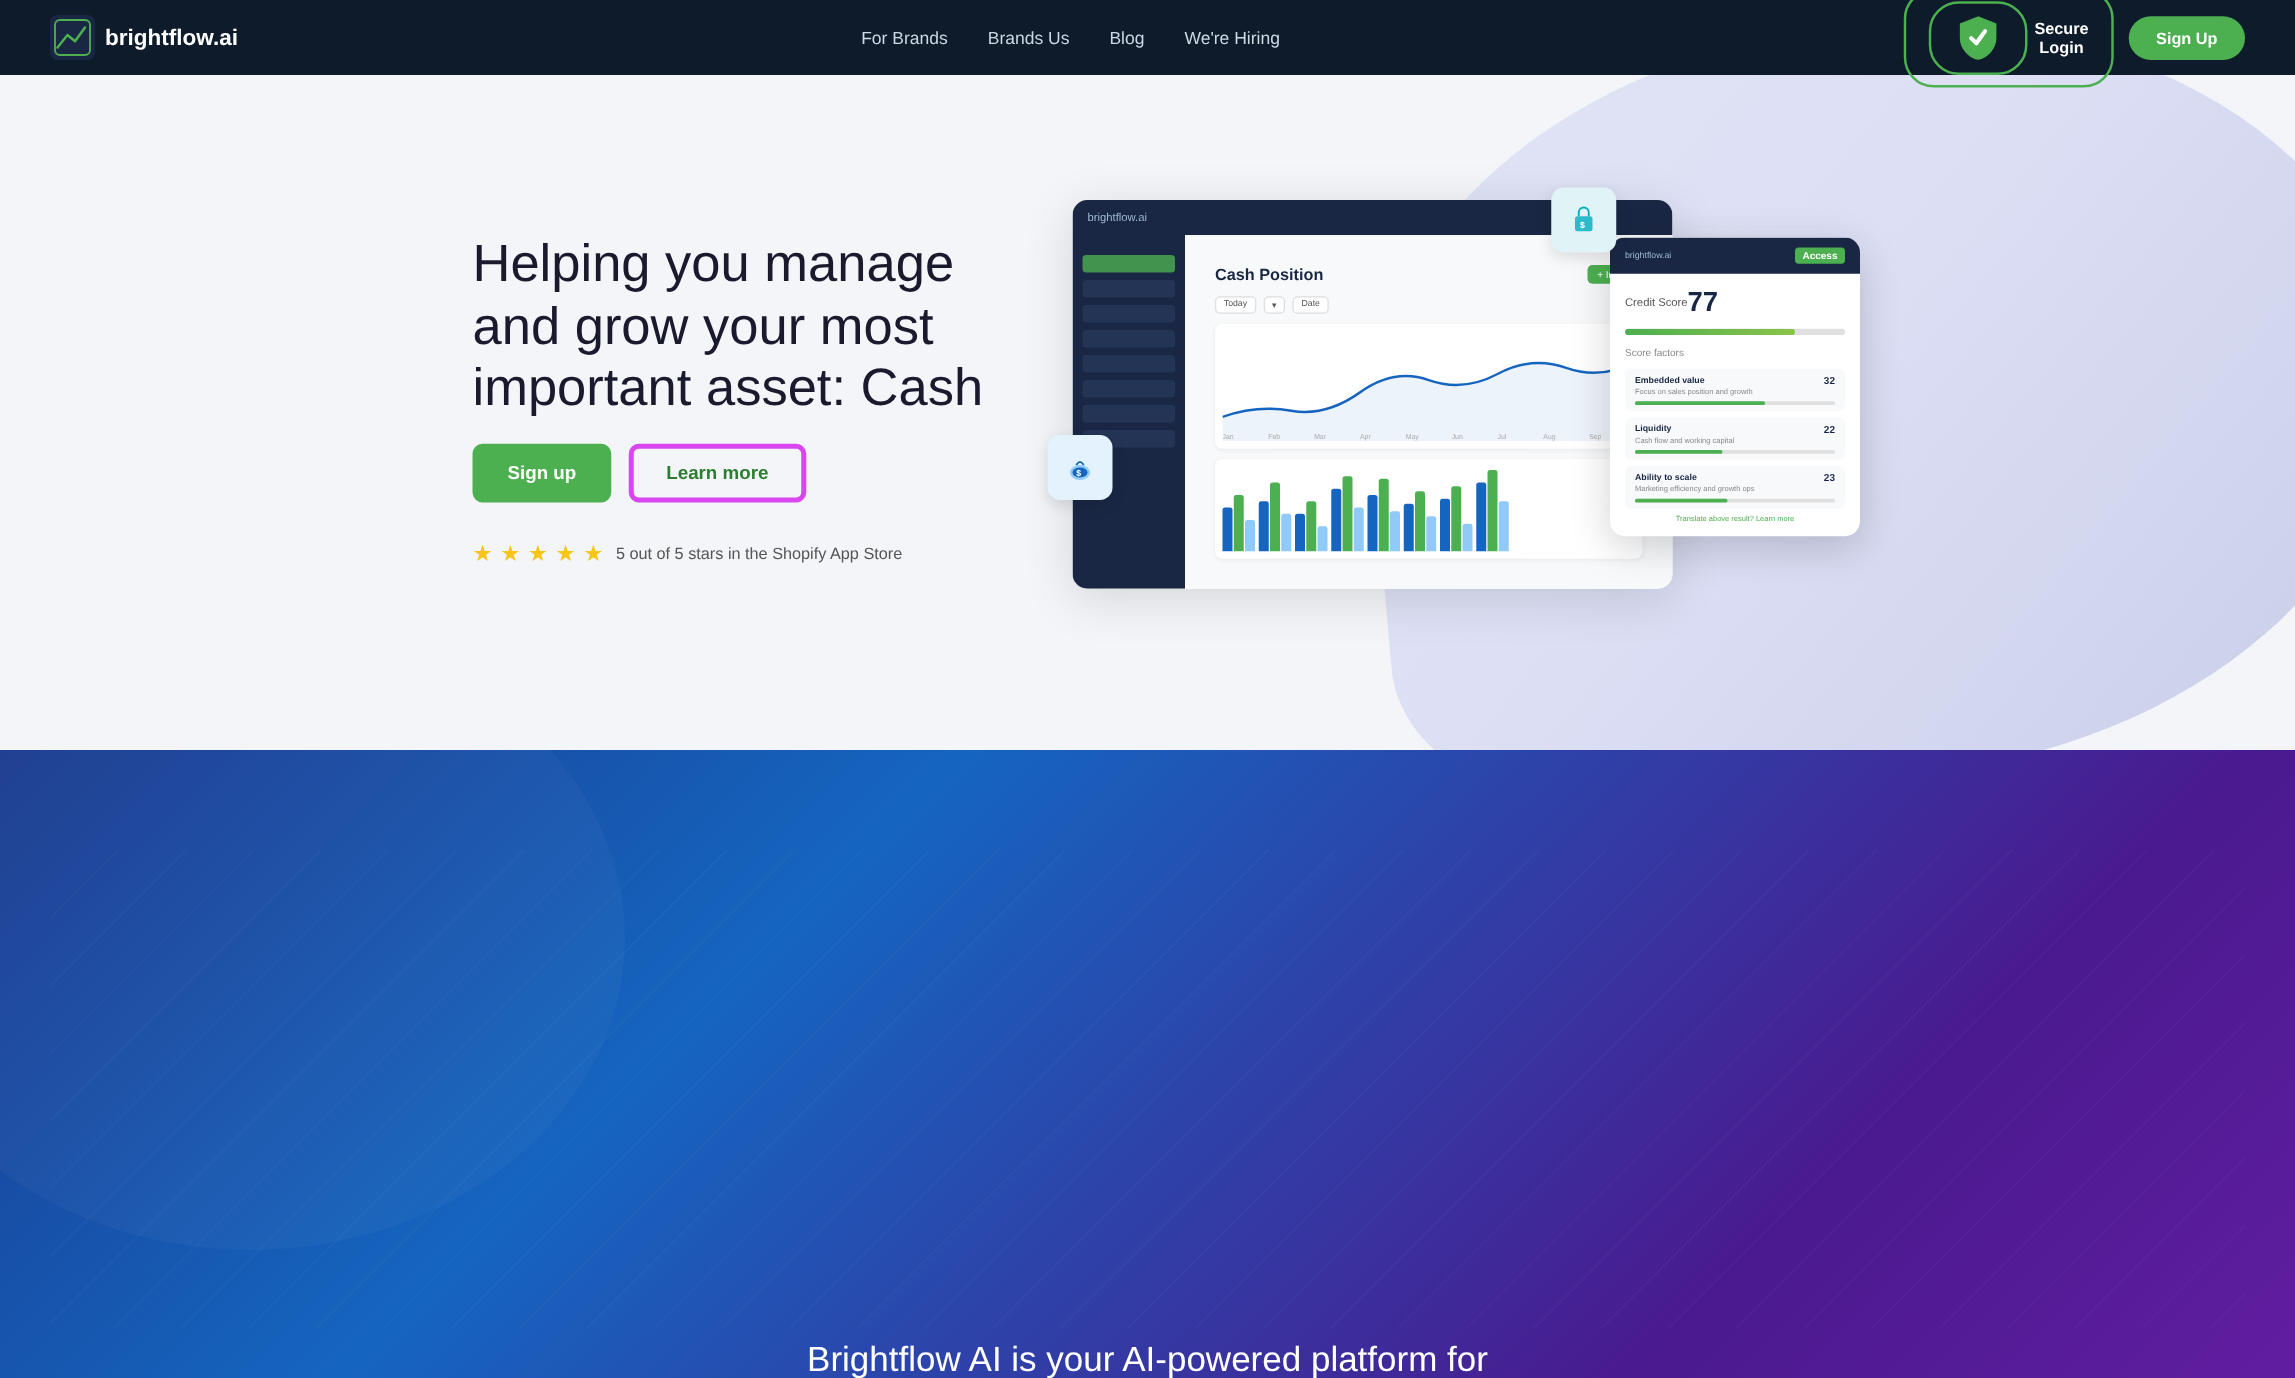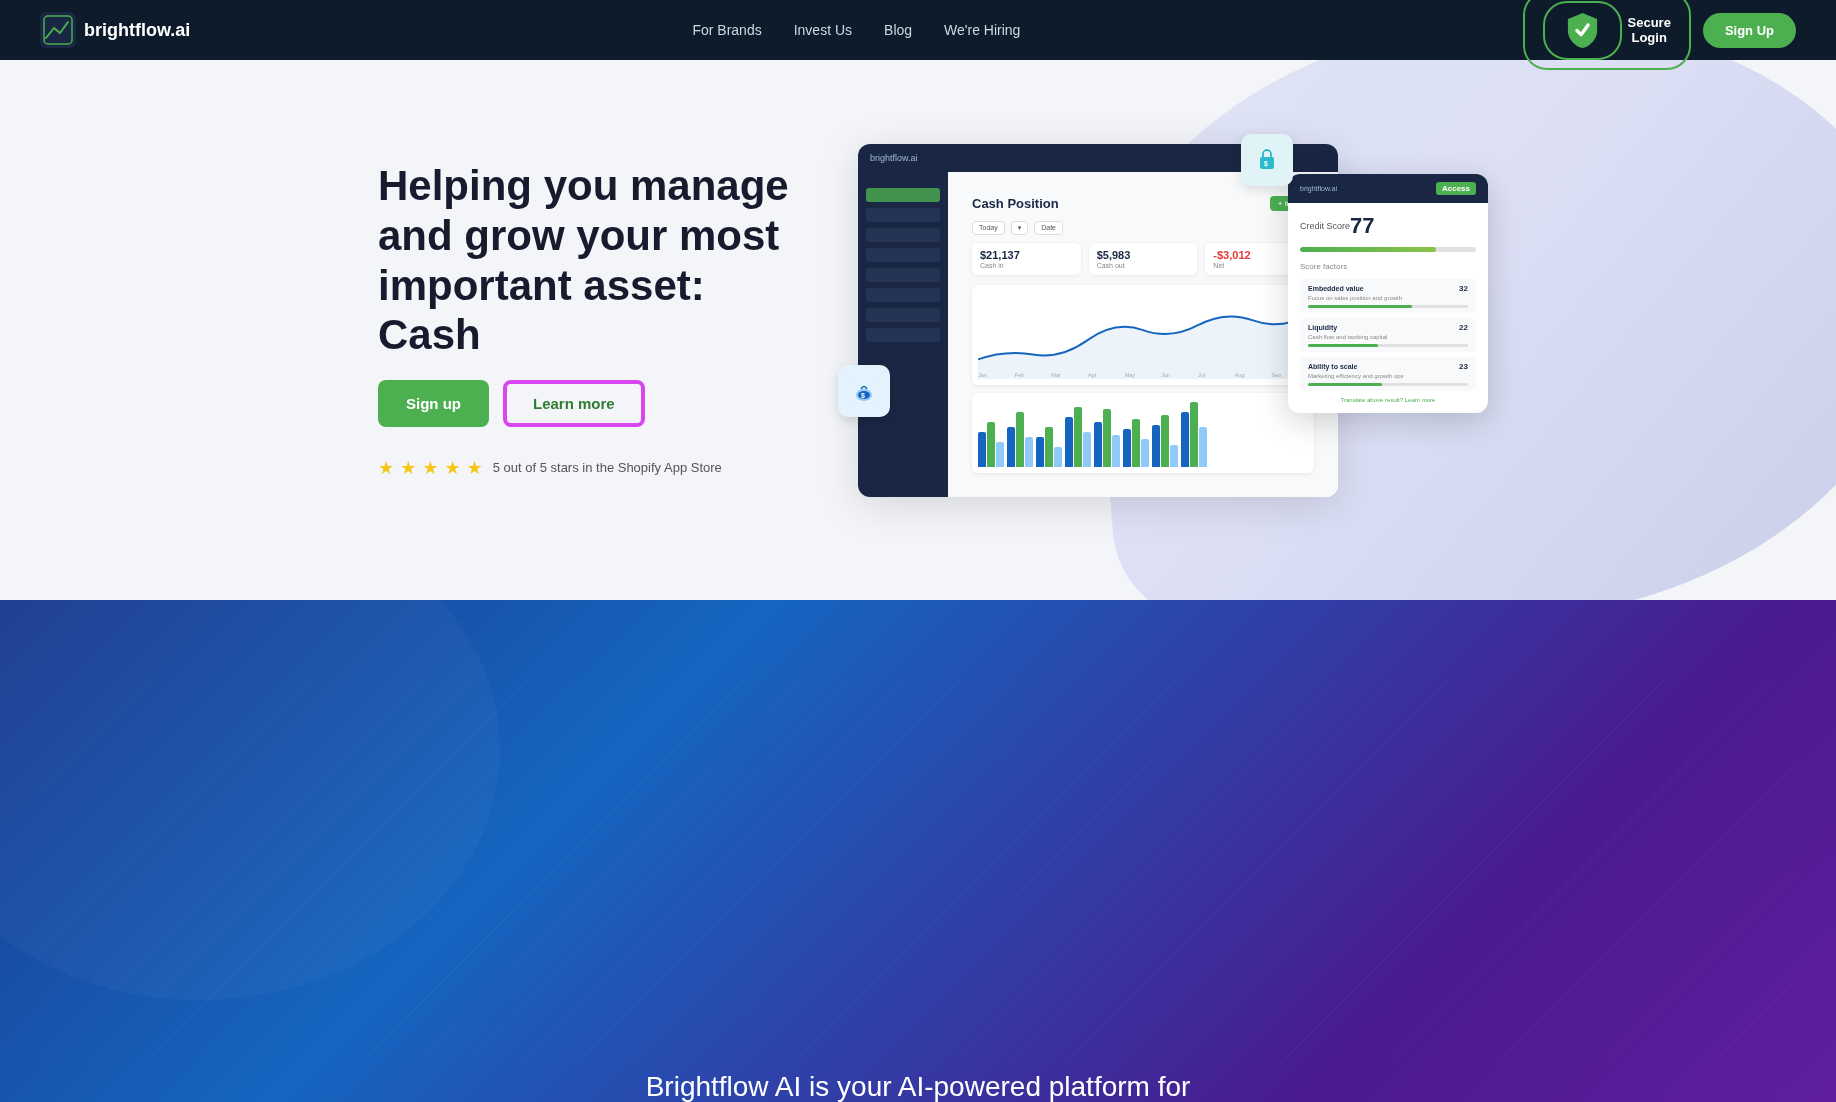--- a/index.html
+++ b/index.html
@@ -101,21 +101,21 @@
       margin: 0 auto;
       padding: 0 60px;
       gap: 60px;
     }
     .hero-text {
       flex: 0 0 420px;
       max-width: 420px;
     }
     .hero-title {
       font-size: 42px;
-      font-weight: 700;
+      font-weight: 400;
       color: #1a1a2e;
       line-height: 1.18;
       margin-bottom: 20px;
     }
     .hero-subtitle {
       font-size: 14px;
       color: #555;
       line-height: 1.6;
       margin-bottom: 28px;
       max-width: 360px;
@@ -494,21 +494,21 @@
     <svg class="nav-logo-icon" viewBox="0 0 36 36" fill="none" xmlns="http://www.w3.org/2000/svg">
       <rect width="36" height="36" rx="6" fill="#1a2744"></rect>
       <rect x="4" y="4" width="28" height="28" rx="4" fill="none" stroke="#4caf50" stroke-width="1.5"></rect>
       <polyline points="6,26 14,16 20,21 28,10" stroke="#4caf50" stroke-width="2" fill="none" stroke-linecap="round" stroke-linejoin="round"></polyline>
     </svg>
     <span class="nav-logo-text">brightflow.ai</span>
   </div>
 
   <div class="nav-links">
     <a class="nav-link">For Brands</a>
-    <a class="nav-link">Invest Us</a>
+    <a class="nav-link">Brands Us</a>
     <a class="nav-link">Blog</a>
     <a class="nav-link">We're Hiring</a>
   </div>
 
   <div class="nav-actions">
     <button class="btn-secure-login">
       <svg class="btn-secure-login .shield-icon-svg" viewBox="0 0 14 14" fill="none">
         <path d="M7 1L2 3v4c0 3 2.5 5.5 5 6 2.5-.5 5-3 5-6V3L7 1z" fill="#4caf50" stroke="#4caf50" stroke-width="0.5"></path>
         <path d="M5 7l1.5 1.5L9 5" stroke="#fff" stroke-width="1.2" stroke-linecap="round" stroke-linejoin="round"></path>
       </svg>
@@ -567,34 +567,20 @@
           </div>
           <div class="dash-main-area">
             <div class="dash-title-row">
               <span class="dash-title-text">Cash Position</span>
               <button class="dash-btn-small">+ Invest</button>
             </div>
             <div class="dash-filter-row">
               <span class="dash-filter-chip">Today</span>
               <span class="dash-filter-chip">▾</span>
               <span class="dash-filter-chip">Date</span>
-            </div>
-            <div class="dash-stats-row">
-              <div class="dash-stat">
-                <div class="dash-stat-val">$21,137</div>
-                <div class="dash-stat-label">Cash in</div>
-              </div>
-              <div class="dash-stat">
-                <div class="dash-stat-val">$5,983</div>
-                <div class="dash-stat-label">Cash out</div>
-              </div>
-              <div class="dash-stat">
-                <div class="dash-stat-val negative">-$3,012</div>
-                <div class="dash-stat-label">Net</div>
-              </div>
             </div>
 
             <div class="dash-chart-area">
               <svg viewBox="0 0 360 90" preserveAspectRatio="none">
                 <path d="M0,70 Q30,60 60,65 Q90,70 120,50 Q150,30 180,40 Q210,50 240,35 Q270,20 300,30 Q330,40 360,25" stroke="#1565c0" stroke-width="2" fill="none"></path>
                 <path d="M0,70 Q30,60 60,65 Q90,70 120,50 Q150,30 180,40 Q210,50 240,35 Q270,20 300,30 Q330,40 360,25 L360,90 L0,90 Z" fill="rgba(21,101,192,0.08)"></path>
 
                 <text x="0" y="88" font-size="6" fill="#aaa">Jan</text>
                 <text x="40" y="88" font-size="6" fill="#aaa">Feb</text>
                 <text x="80" y="88" font-size="6" fill="#aaa">Mar</text>

